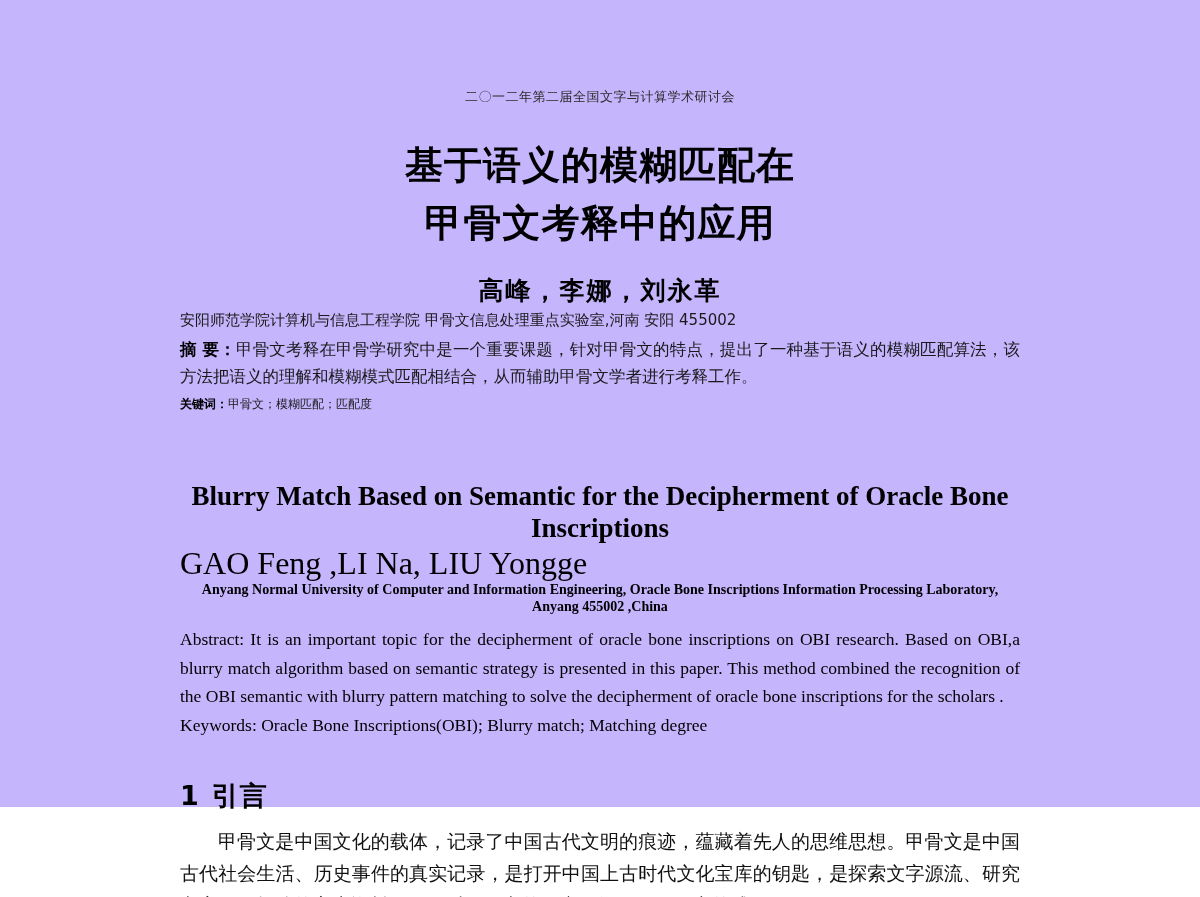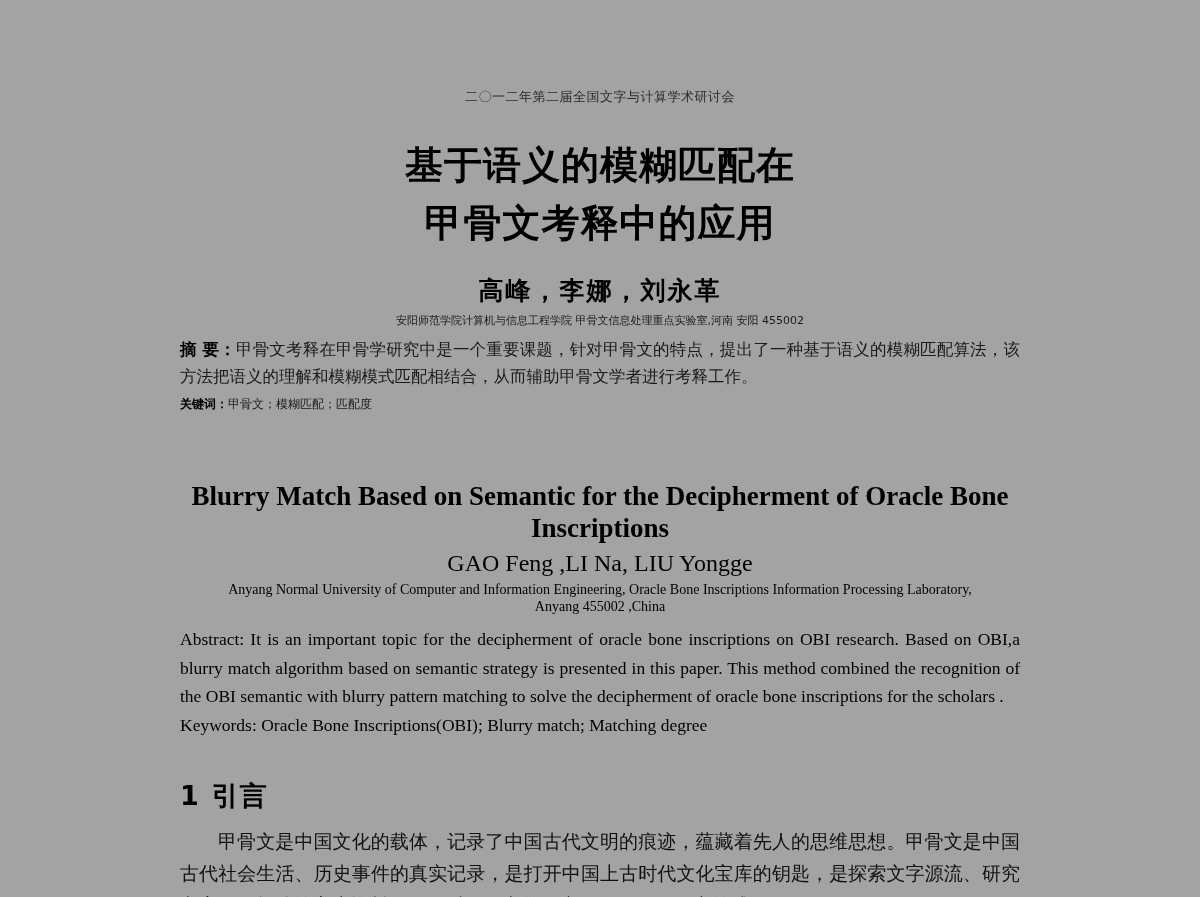--- a/index.html
+++ b/index.html
@@ -12,22 +12,22 @@
     height: 897px;
     overflow: hidden;
     font-family: "Liberation Serif", serif;
     color: #000000;
     -webkit-font-smoothing: antialiased;
   }
 
   .page {
     position: relative;
     width: 1200px;
-    height: 897px;
-    background: #a3a3a3;
+    height: 807px;
+    background: #c4b5fd;
     box-sizing: border-box;
   }
 
   .content {
     position: absolute;
     left: 180px;
     top: 0;
     width: 840px;
   }
 
@@ -60,23 +60,22 @@
     text-align: center;
     font-family: "DejaVu Serif", serif;
     font-weight: bold;
     font-size: 25px;
     line-height: 30px;
     letter-spacing: 2px;
   }
 
   .cn-affil {
     margin-top: 6px;
-    text-align: center;
-    font-family: "DejaVu Sans", sans-serif;
-    font-size: 11px;
+    font-family: "DejaVu Sans", sans-serif;
+    font-size: 15px;
     line-height: 17px;
     color: #1a1a1a;
   }
 
   
   .cn-abstract {
     margin-top: 7px;
     font-family: "DejaVu Serif", serif;
     font-size: 16.5px;
     line-height: 27px;
@@ -101,31 +100,31 @@
   .en-title {
     margin-top: 62px;
     text-align: center;
     font-family: "Liberation Serif", serif;
     font-weight: bold;
     font-size: 27px;
     line-height: 32px;
   }
   .en-authors {
     margin-top: 5px;
-    text-align: center;
-    font-family: "Liberation Serif", serif;
-    font-size: 24px;
+    font-family: "Liberation Serif", serif;
+    font-size: 32px;
     line-height: 28px;
   }
   .en-affil {
     margin-top: 4px;
     text-align: center;
     font-family: "Liberation Serif", serif;
     font-size: 14px;
     line-height: 17px;
+    font-weight: bold;
   }
 
   .en-abstract {
     margin-top: 10px;
     font-family: "Liberation Serif", serif;
     font-size: 17.5px;
     line-height: 28.5px;
     text-align: justify;
   }
   .en-label {

